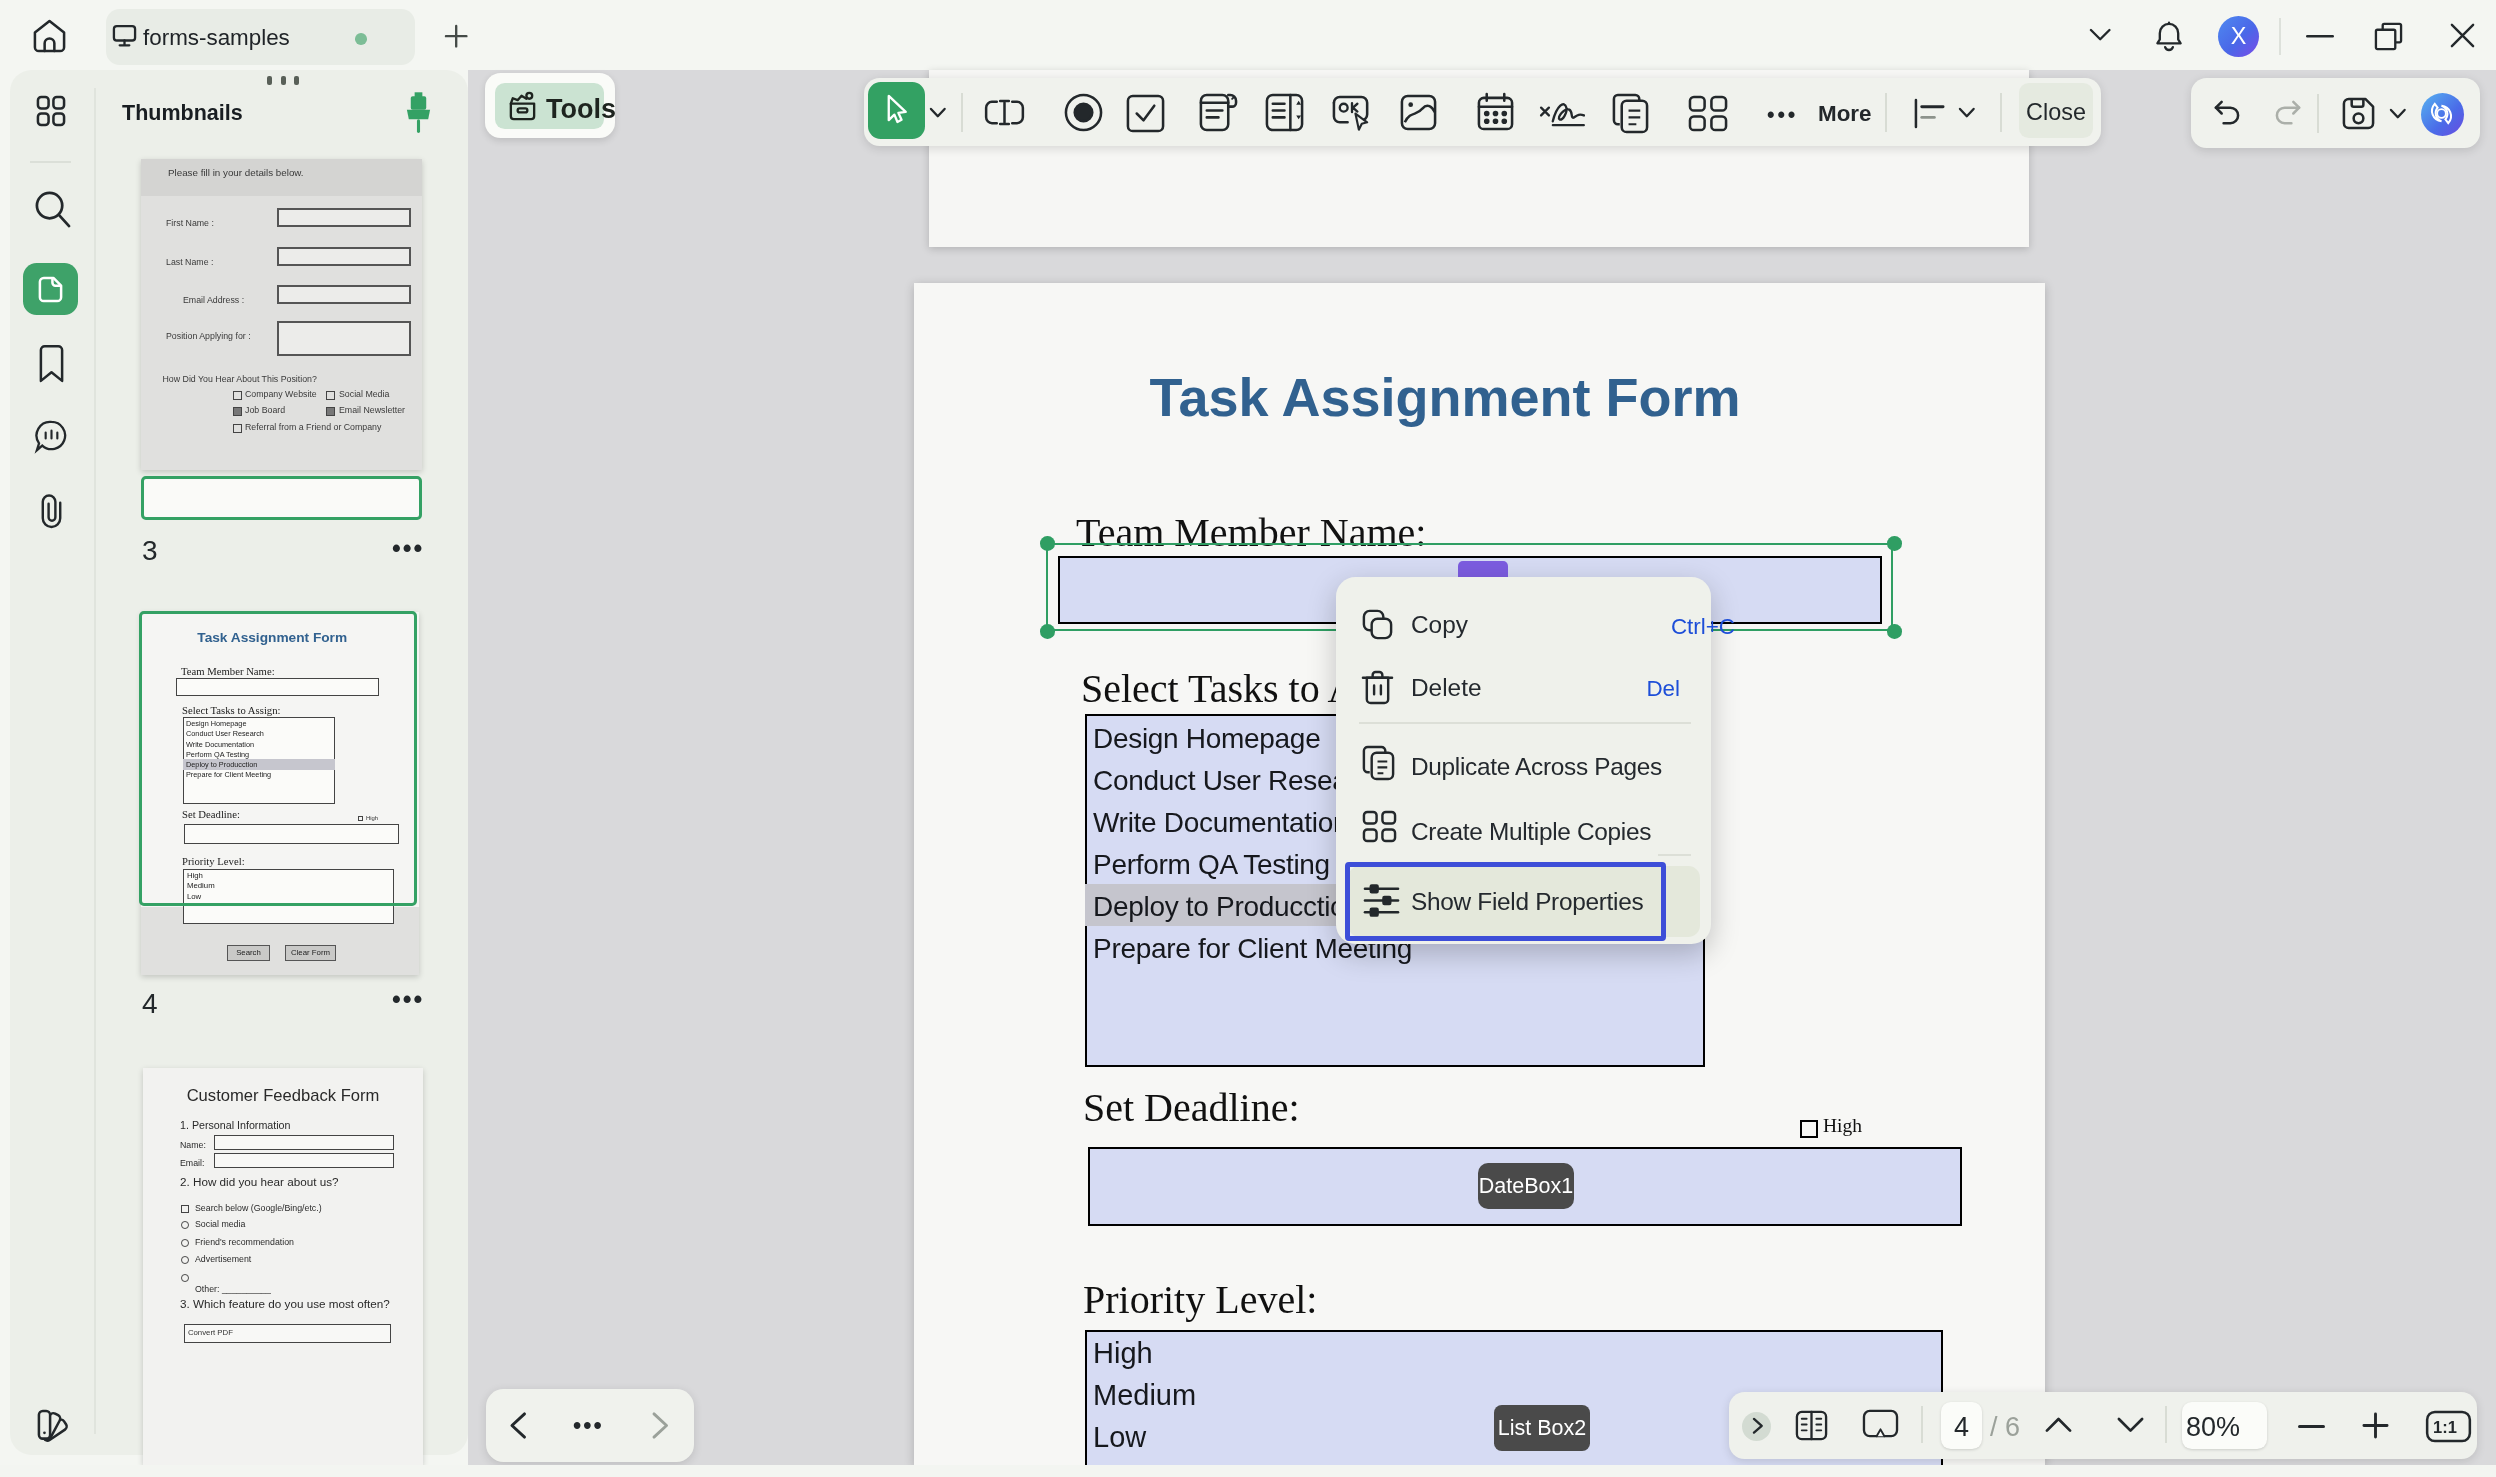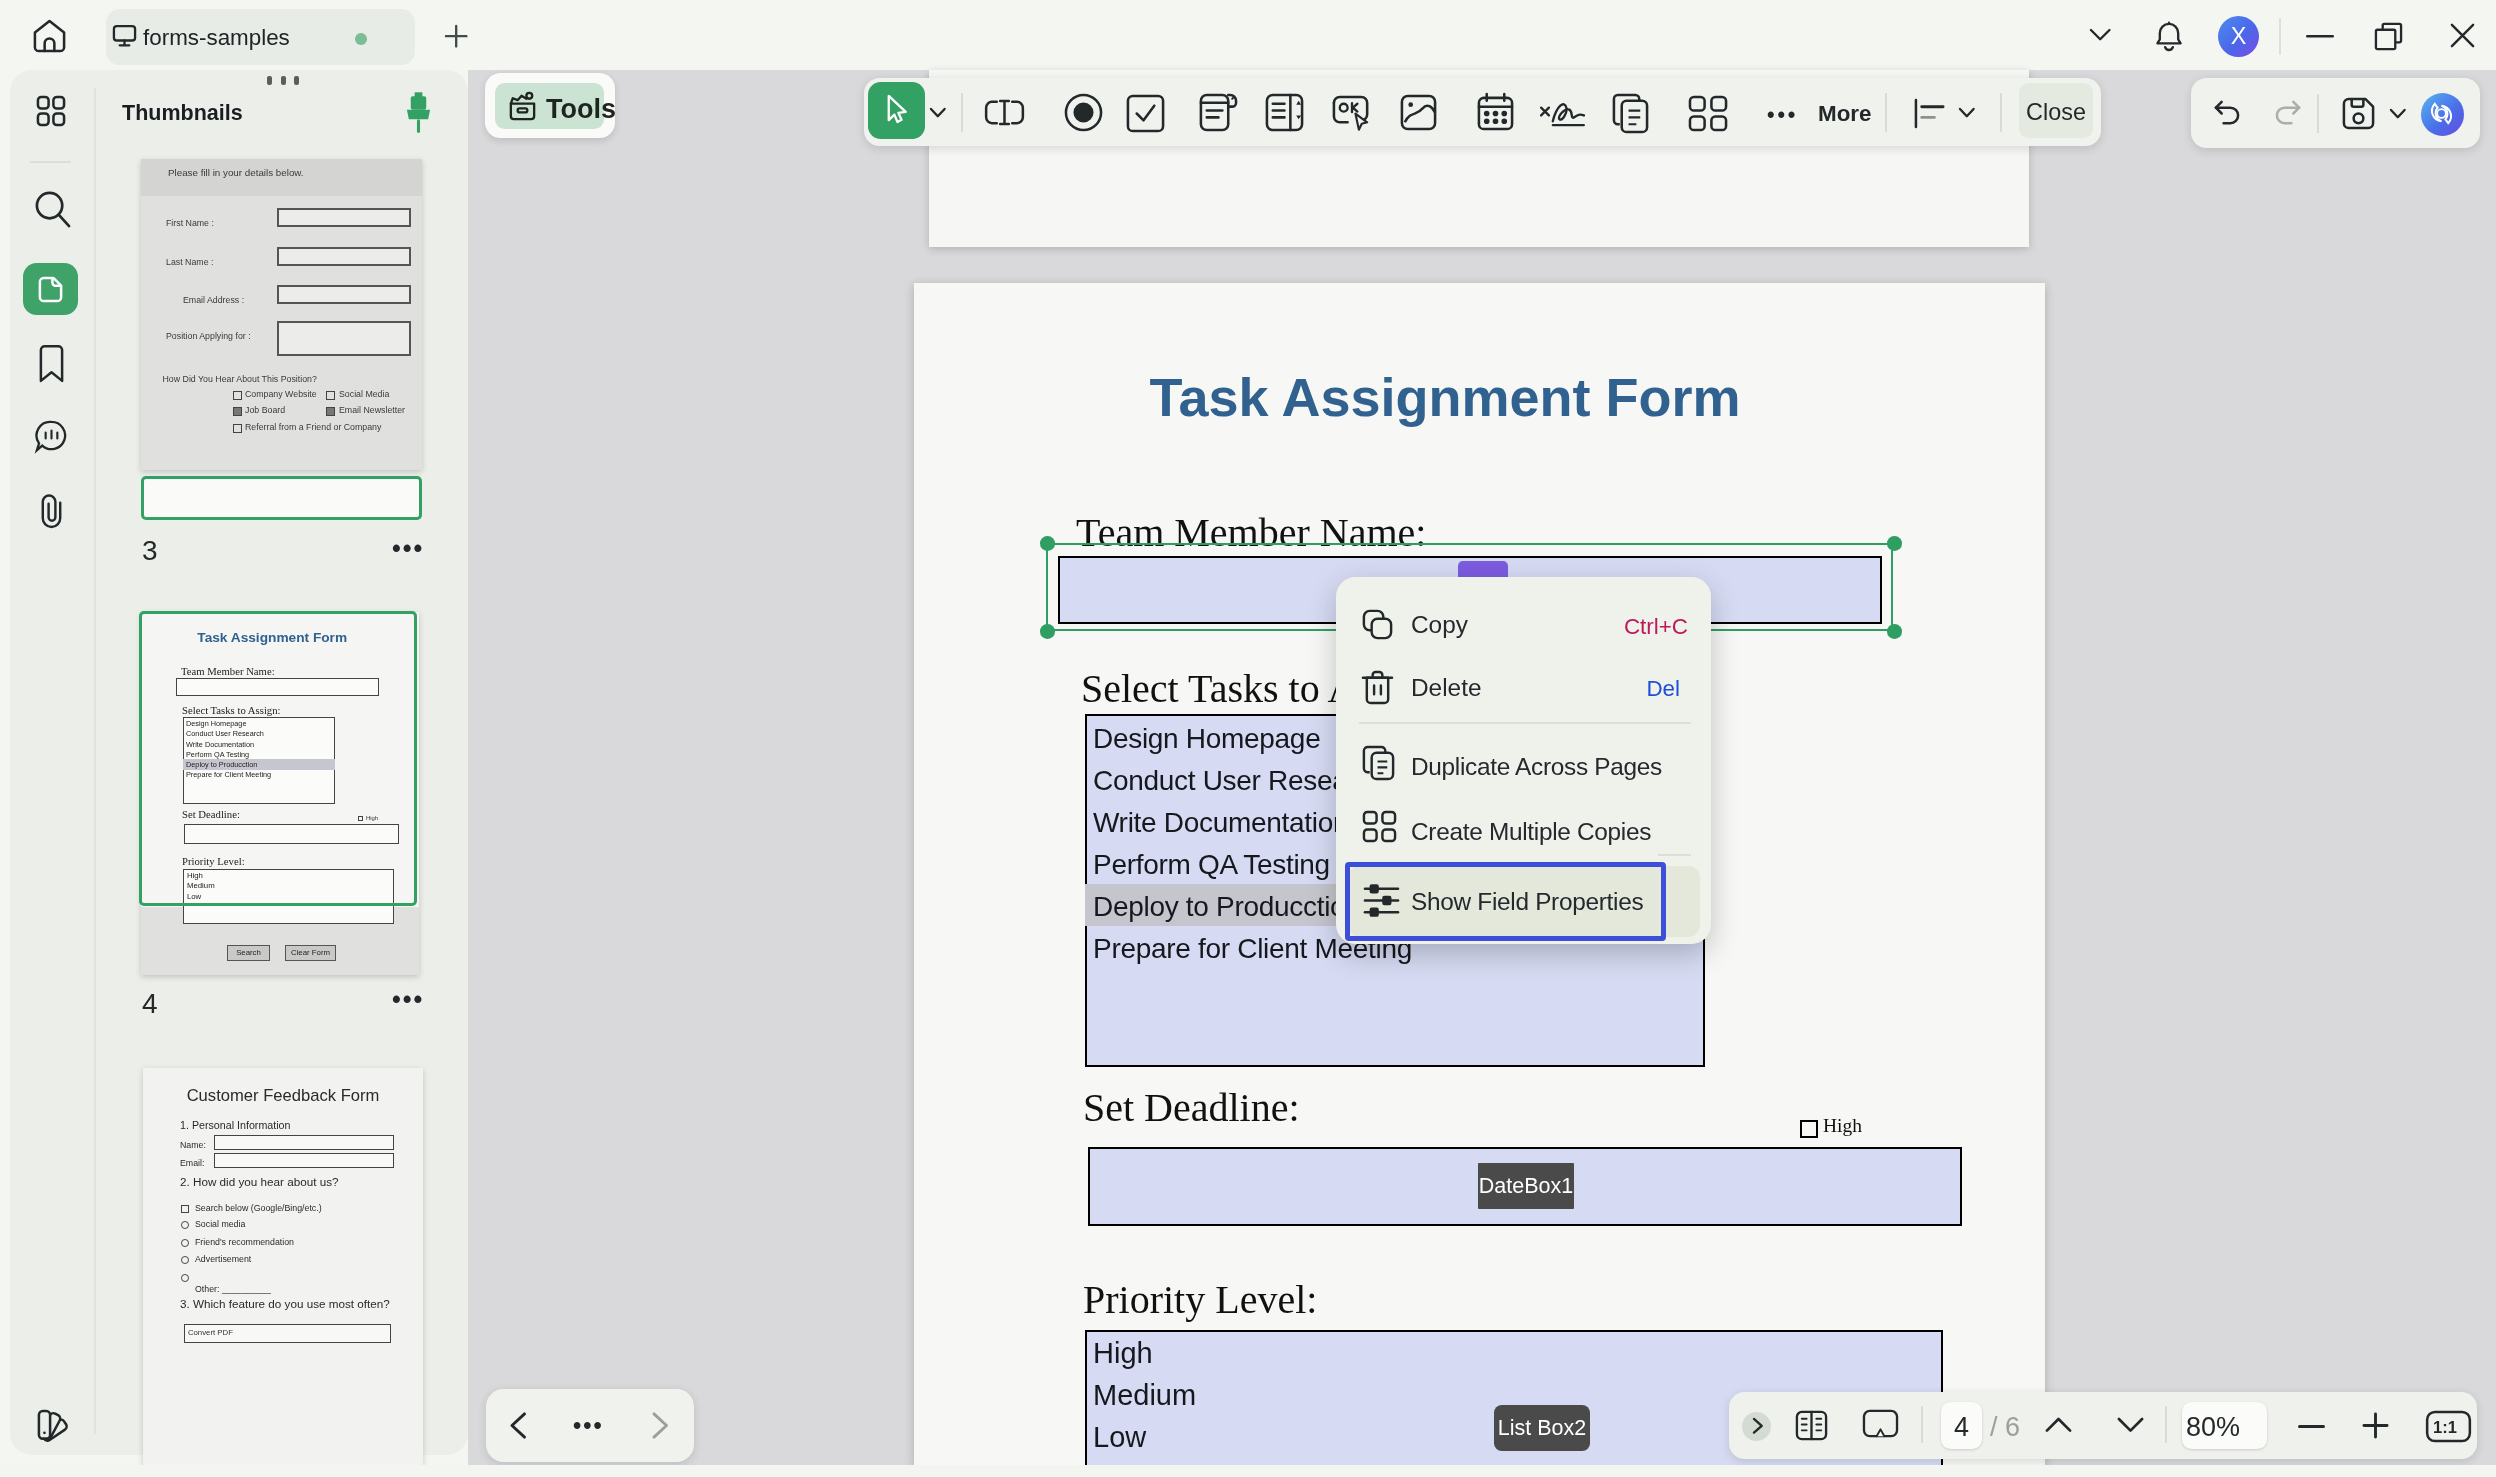--- a/index.html
+++ b/index.html
@@ -197,21 +197,21 @@
 <div class="abs" style="left:1081px;top:669px;font-size:40px;line-height:1;font-family:'Liberation Serif',serif;color:#111;">Select Tasks to Assign:</div>
 
 <div class="abs" style="left:1085px;top:714px;width:620px;height:353px;background:#D6DBF3;border:2.9px solid #000;"></div>
 <div class="abs" style="left:1085px;top:884px;width:620px;height:42px;background:#C5C5CD;"></div>
 <div class="abs" style="left:1093px;top:718px;font-size:28px;letter-spacing:-0.3px;color:#16181D;line-height:42px;">Design Homepage<br>Conduct User Research<br>Write Documentation<br>Perform QA Testing<br>Deploy to Producction<br>Prepare for Client Meeting</div>
 
 <div class="abs" style="left:1083px;top:1088px;font-size:40px;line-height:1;font-family:'Liberation Serif',serif;color:#111;">Set Deadline:</div>
 <div class="abs" style="left:1800px;top:1120px;width:17.6px;height:17.6px;border:2px solid #000;"></div>
 <div class="abs" style="left:1823px;top:1116px;font-size:19.5px;line-height:1;font-family:'Liberation Serif',serif;color:#111;">High</div>
 <div class="abs" style="left:1088px;top:1147px;width:874px;height:79px;background:#D6DBF3;border:2.9px solid #000;"></div>
-<div class="abs" style="left:1478px;top:1163px;width:96px;height:46px;background:#4A4A4A;border-radius:1px;color:#fff;font-size:21.5px;text-align:center;line-height:46px;white-space:nowrap;">DateBox1</div>
+<div class="abs" style="left:1478px;top:1163px;width:96px;height:46px;background:#4A4A4A;border-radius:10px;color:#fff;font-size:21.5px;text-align:center;line-height:46px;white-space:nowrap;">DateBox1</div>
 
 <div class="abs" style="left:1083px;top:1280px;font-size:40px;line-height:1;font-family:'Liberation Serif',serif;color:#111;">Priority Level:</div>
 <div class="abs" style="left:1085px;top:1330px;width:858px;height:136px;background:#D6DBF3;border:2.9px solid #000;border-bottom:none;"></div>
 <div class="abs" style="left:1093px;top:1332px;font-size:29px;color:#16181D;line-height:42px;">High<br>Medium<br>Low</div>
 <div class="abs" style="left:1494px;top:1405px;width:96px;height:46px;background:#4A4A4A;border-radius:7.8px;color:#fff;font-size:21.5px;text-align:center;line-height:46px;white-space:nowrap;">List Box2</div>
 
 <div class="abs" style="left:485px;top:73px;width:130px;height:65px;background:#FAFBF8;border-radius:15.6px;box-shadow:0 2.9px 7.8px rgba(0,0,0,0.12);"></div>
 <div class="abs" style="left:495px;top:83px;width:109px;height:46px;background:#CBE3D2;border-radius:9.8px;"></div>
 <svg class="abs" style="left:506px;top:90px" width="33" height="33" viewBox="0 0 34 34" fill="none" stroke="#1E241F" stroke-width="2.4" stroke-linejoin="round" stroke-linecap="round">
   <path d="M5 14 H29 V27 a3 3 0 0 1 -3 3 H8 a3 3 0 0 1 -3 -3 Z"></path>
@@ -335,21 +335,21 @@
   <path d="M22 25 C28 18 24 8 15 7 C21 9 23 16 19 21 Z"></path>
   <circle cx="15" cy="15" r="4.5" stroke-width="1.9"></circle>
 </svg>
 
 <div class="abs" style="left:1336px;top:577px;width:375px;height:367px;background:#EFF1EB;border-radius:19.5px;box-shadow:0 9.8px 29px rgba(0,0,0,0.22);"></div>
 <svg class="abs" style="left:1360px;top:607px" width="35" height="35" viewBox="0 0 36 36" fill="none" stroke="#23282B" stroke-width="2.5" stroke-linejoin="round">
   <rect x="12" y="12" width="20" height="20" rx="6"></rect>
   <path d="M24 12 V10 a6 6 0 0 0 -6 -6 H10 a6 6 0 0 0 -6 6 V18 a6 6 0 0 0 6 6 h2"></path>
 </svg>
 <div class="abs" style="left:1411px;top:613px;font-size:24.4px;line-height:1;color:#24292E;">Copy</div>
-<div class="abs" style="left:1590px;top:616px;width:98px;text-align:right;font-size:22.4px;line-height:1;color:#be185d;">Ctrl+C</div>
+<div class="abs" style="left:1637px;top:616px;width:98px;text-align:right;font-size:22.4px;line-height:1;color:#1d4ed8;">Ctrl+C</div>
 <svg class="abs" style="left:1361px;top:669px" width="33" height="37" viewBox="0 0 34 38" fill="none" stroke="#23282B" stroke-width="2.5" stroke-linecap="round" stroke-linejoin="round">
   <path d="M6 9 H28 V31 a4 4 0 0 1 -4 4 H10 a4 4 0 0 1 -4 -4 Z"></path>
   <path d="M2 9 H32 M12 9 V6 a3 3 0 0 1 3 -3 h4 a3 3 0 0 1 3 3 V9"></path>
   <path d="M13.5 17 v9 M20.5 17 v9"></path>
 </svg>
 <div class="abs" style="left:1411px;top:676px;font-size:24.4px;line-height:1;color:#24292E;">Delete</div>
 <div class="abs" style="left:1602px;top:678px;width:78px;text-align:right;font-size:22.4px;line-height:1;color:#1d4ed8;">Del</div>
 <div class="abs" style="left:1359px;top:722px;width:332px;height:2px;background:#DCDFD7;"></div>
 <svg class="abs" style="left:1360px;top:743px" width="37" height="39" viewBox="0 0 38 40" fill="none" stroke="#23282B" stroke-width="2.5" stroke-linejoin="round">
   <rect x="12" y="10" width="22" height="27" rx="5"></rect>

